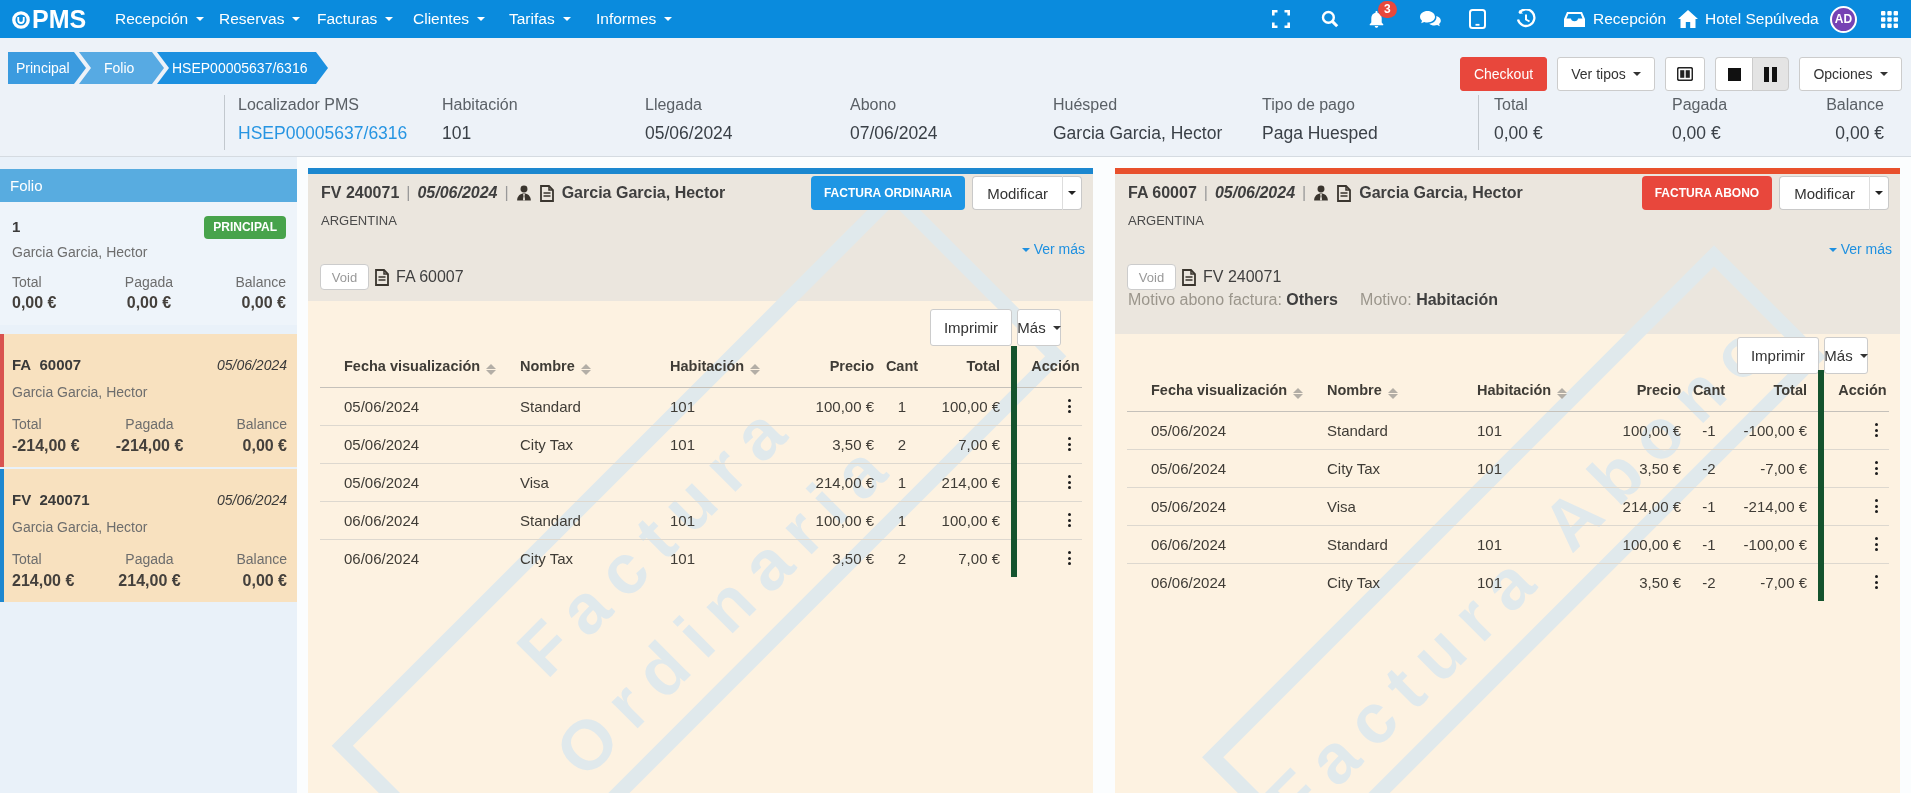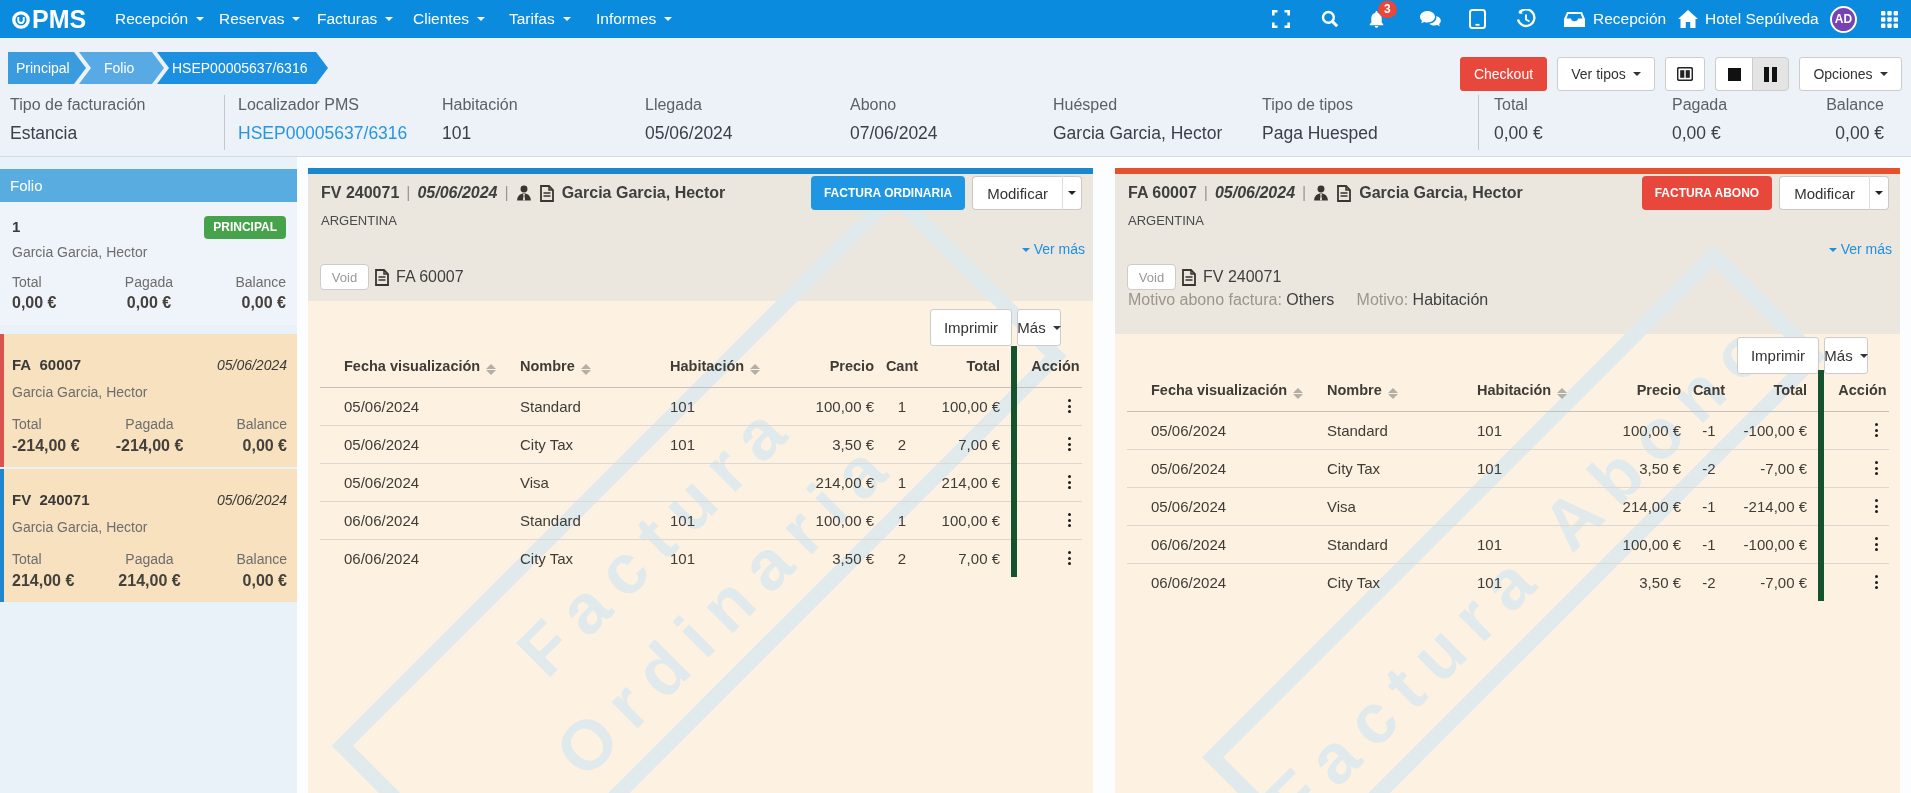--- a/index.html
+++ b/index.html
@@ -84,21 +84,21 @@
 .splitbtn .c { height:34px; width:20px; background:#fff; border:1px solid #c9c9c9; border-left:1px solid #ddd; border-radius:0 4px 4px 0; display:inline-flex; align-items:center; justify-content:center; color:#222; }
 .splitbtn .c .caret { border-left-width:4px; border-right-width:4px; }
 .argentina { position:absolute; left:13px; top:39px; font-size:13px; color:#4a4a4a; }
 .vermas { position:absolute; right:8px; top:67px; font-size:14px; color:#1e90e0; }
 .vermas .caret { border-top-color:#1e90e0; margin-right:4px; border-left-width:4px; border-right-width:4px; }
 .voidrow { position:absolute; left:12px; top:90px; display:flex; align-items:center; }
 .btn-void { width:49px; height:26px; background:#fff; border:1px solid #ccc; border-radius:4px; color:#999; font-size:13px; display:inline-flex; align-items:center; justify-content:center; }
 .voidrow .doc { margin-left:6px; }
 .voidrow .ref { margin-left:7px; font-size:16px; color:#3f3f3f; }
 .motivo { position:absolute; left:13px; top:117px; font-size:16px; color:#9b968c; }
-.motivo b { font-weight:normal; color:#3f3f3f; }
+.motivo b { font-weight:bold; color:#3f3f3f; }
 
 .tbtns { position:absolute; right:32px; display:flex; gap:5px; }
 .panel.left .tbtns { top:135px; }
 .panel.right .tbtns { top:163px; }
 .tbtns .btn { font-size:15px; height:37px; }
 
 table.grid { position:absolute; left:12px; width:762px; border-collapse:collapse; table-layout:fixed; }
 .panel.left table.grid { top:172px; }
 .panel.right table.grid { top:196px; }
 table.grid th { font-size:14.5px; font-weight:bold; color:#3f3c36; height:41px; vertical-align:middle; text-align:left; border-bottom:1px solid #c5c1ba; }
@@ -224,24 +224,20 @@
           <span style="width:13px;height:13px;background:#111;display:inline-block;"></span>
         </div>
       <div class="btn" style="width:37px; padding:0; background:#e4e4e4;">
           <span style="width:5px;height:15px;background:#111;display:inline-block;margin-right:3px;"></span>
           <span style="width:5px;height:15px;background:#111;display:inline-block;"></span>
         </div>
     </div>
     <div class="btn" style="width:103px;">Opciones<span class="caret"></span></div>
   </div>
   <div class="info">
-    <div class="ifield" style="left:10px;">
-        <div class="lab">Tipo de facturación</div>
-        <div class="val">Estancia</div>
-      </div>
     <div class="isep" style="left:224px;"></div>
     <div class="ifield" style="left:238px;">
         <div class="lab">Localizador PMS</div>
         <div class="val"><a>HSEP00005637/6316</a></div>
       </div>
     <div class="ifield" style="left:442px;">
         <div class="lab">Habitación</div>
         <div class="val">101</div>
       </div>
     <div class="ifield" style="left:645px;">
@@ -250,21 +246,21 @@
       </div>
     <div class="ifield" style="left:850px;">
         <div class="lab">Abono</div>
         <div class="val">07/06/2024</div>
       </div>
     <div class="ifield" style="left:1053px;">
         <div class="lab">Huésped</div>
         <div class="val">Garcia Garcia, Hector</div>
       </div>
     <div class="ifield" style="left:1262px;">
-        <div class="lab">Tipo de tipos</div>
+        <div class="lab">Tipo de pago</div>
         <div class="val">Paga Huesped</div>
       </div>
     <div class="isep" style="left:1478px;"></div>
     <div class="ifield" style="left:1494px;">
         <div class="lab">Total</div>
         <div class="val">0,00 €</div>
       </div>
     <div class="ifield" style="left:1672px;">
         <div class="lab">Pagada</div>
         <div class="val">0,00 €</div>

